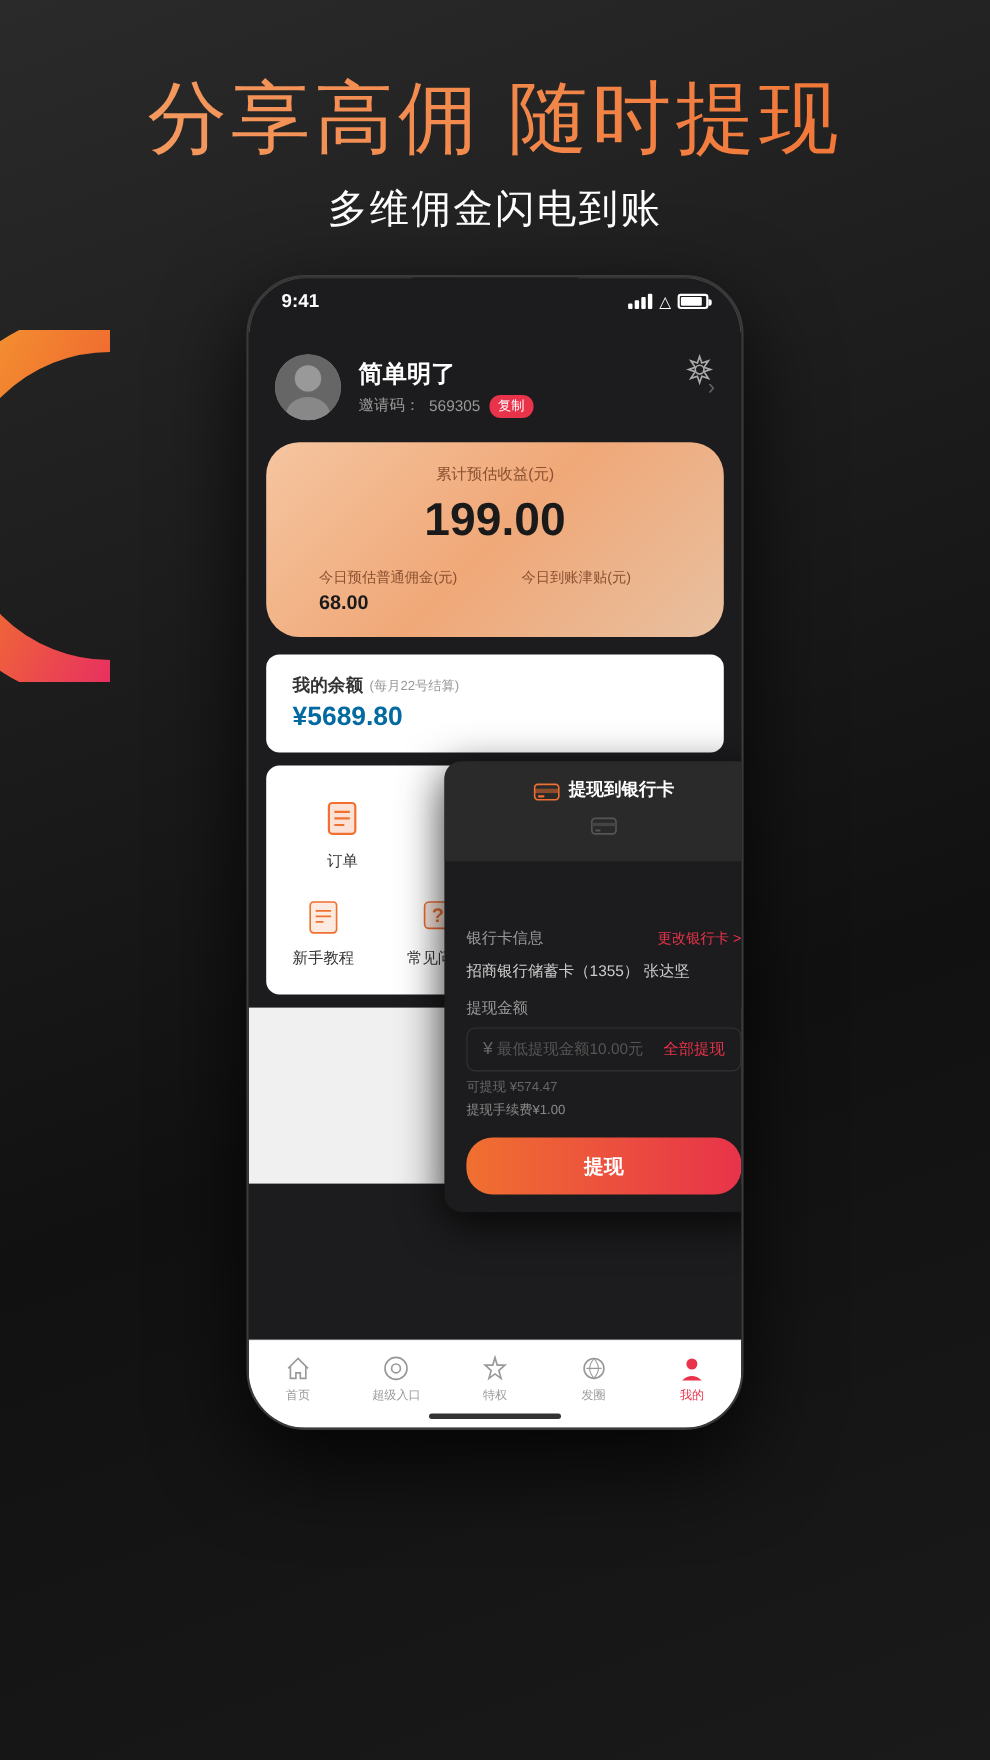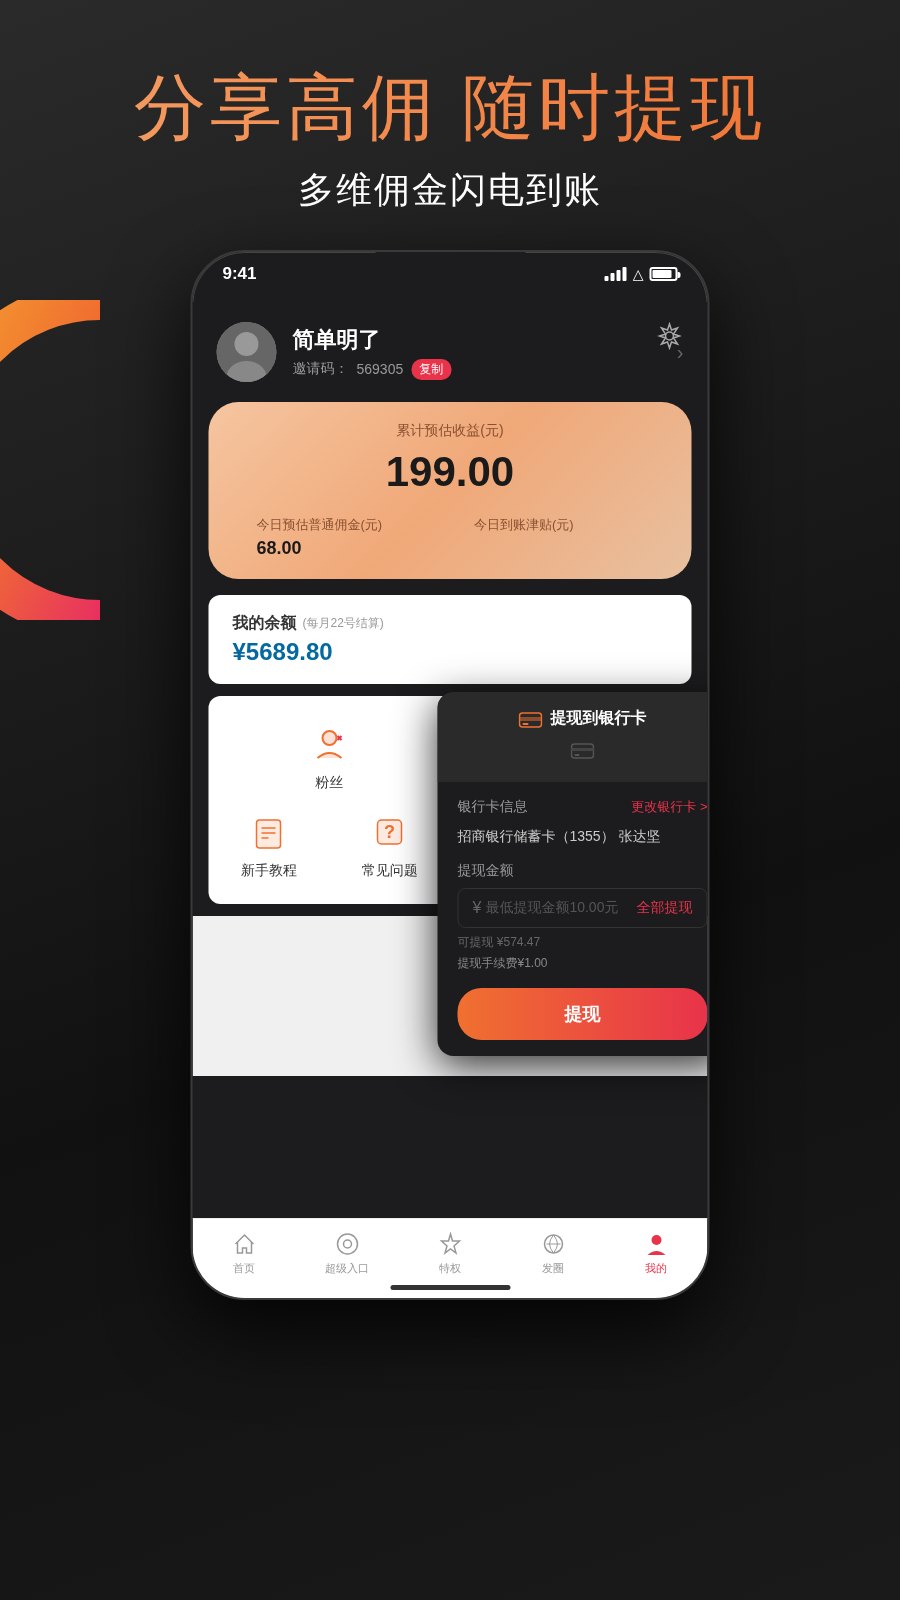--- a/index.html
+++ b/index.html
@@ -50,21 +50,21 @@
       width: 160px;
       height: 320px;
     }
 
     
     .phone-wrapper {
       position: absolute;
       top: 250px;
       left: 50%;
       transform: translateX(-50%);
-      width: 519px;
+      width: 452px;
       height: 1050px;
     }
     .phone-frame {
       width: 100%;
       height: 100%;
       background: #1c1c1e;
       border-radius: 54px;
       border: 2px solid #3a3a3a;
       position: relative;
       overflow: hidden;
@@ -361,20 +361,21 @@
       font-size: 20px;
     }
     .popup-body {
       padding: 16px 20px;
     }
     .popup-row {
       display: flex;
       justify-content: space-between;
       align-items: center;
       margin-bottom: 12px;
+      margin-top: 45px;
     }
     .popup-row-label {
       color: #999;
       font-size: 14px;
     }
     .popup-row-link {
       color: #e8334a;
       font-size: 13px;
     }
     .bank-info {
@@ -524,20 +525,32 @@
             <span class="balance-label">我的余额</span>
             <span class="balance-sub">(每月22号结算)</span>
           </div>
           <div class="balance-amount">¥5689.80</div>
         </div>
       </div>
 
       <div class="menu-grid">
 
         <div class="menu-row">
+          <div class="menu-item">
+            <div class="menu-icon-box">
+              <svg width="40" height="40" viewBox="0 0 40 40">
+                <rect x="8" y="6" width="24" height="28" rx="3" fill="#f07030" opacity="0.2"></rect>
+                <rect x="8" y="6" width="24" height="28" rx="3" fill="none" stroke="#f07030" stroke-width="2"></rect>
+                <line x1="13" y1="14" x2="27" y2="14" stroke="#f07030" stroke-width="2"></line>
+                <line x1="13" y1="20" x2="27" y2="20" stroke="#f07030" stroke-width="2"></line>
+                <line x1="13" y1="26" x2="22" y2="26" stroke="#f07030" stroke-width="2"></line>
+              </svg>
+            </div>
+            <span class="menu-label">订单</span>
+          </div>
           <div class="menu-item">
             <div class="menu-icon-box">
               <svg width="40" height="40" viewBox="0 0 40 40">
                 <circle cx="20" cy="14" r="7" fill="#f07030" opacity="0.2"></circle>
                 <circle cx="20" cy="14" r="7" fill="none" stroke="#f07030" stroke-width="2"></circle>
                 <path d="M8,34 Q20,24 32,34" fill="#f07030" opacity="0.2"></path>
                 <path d="M8,34 Q20,24 32,34" fill="none" stroke="#f07030" stroke-width="2"></path>
                 <path d="M28,16 L32,12 M32,16 L28,12" stroke="#e8334a" stroke-width="2"></path>
               </svg>
             </div>

